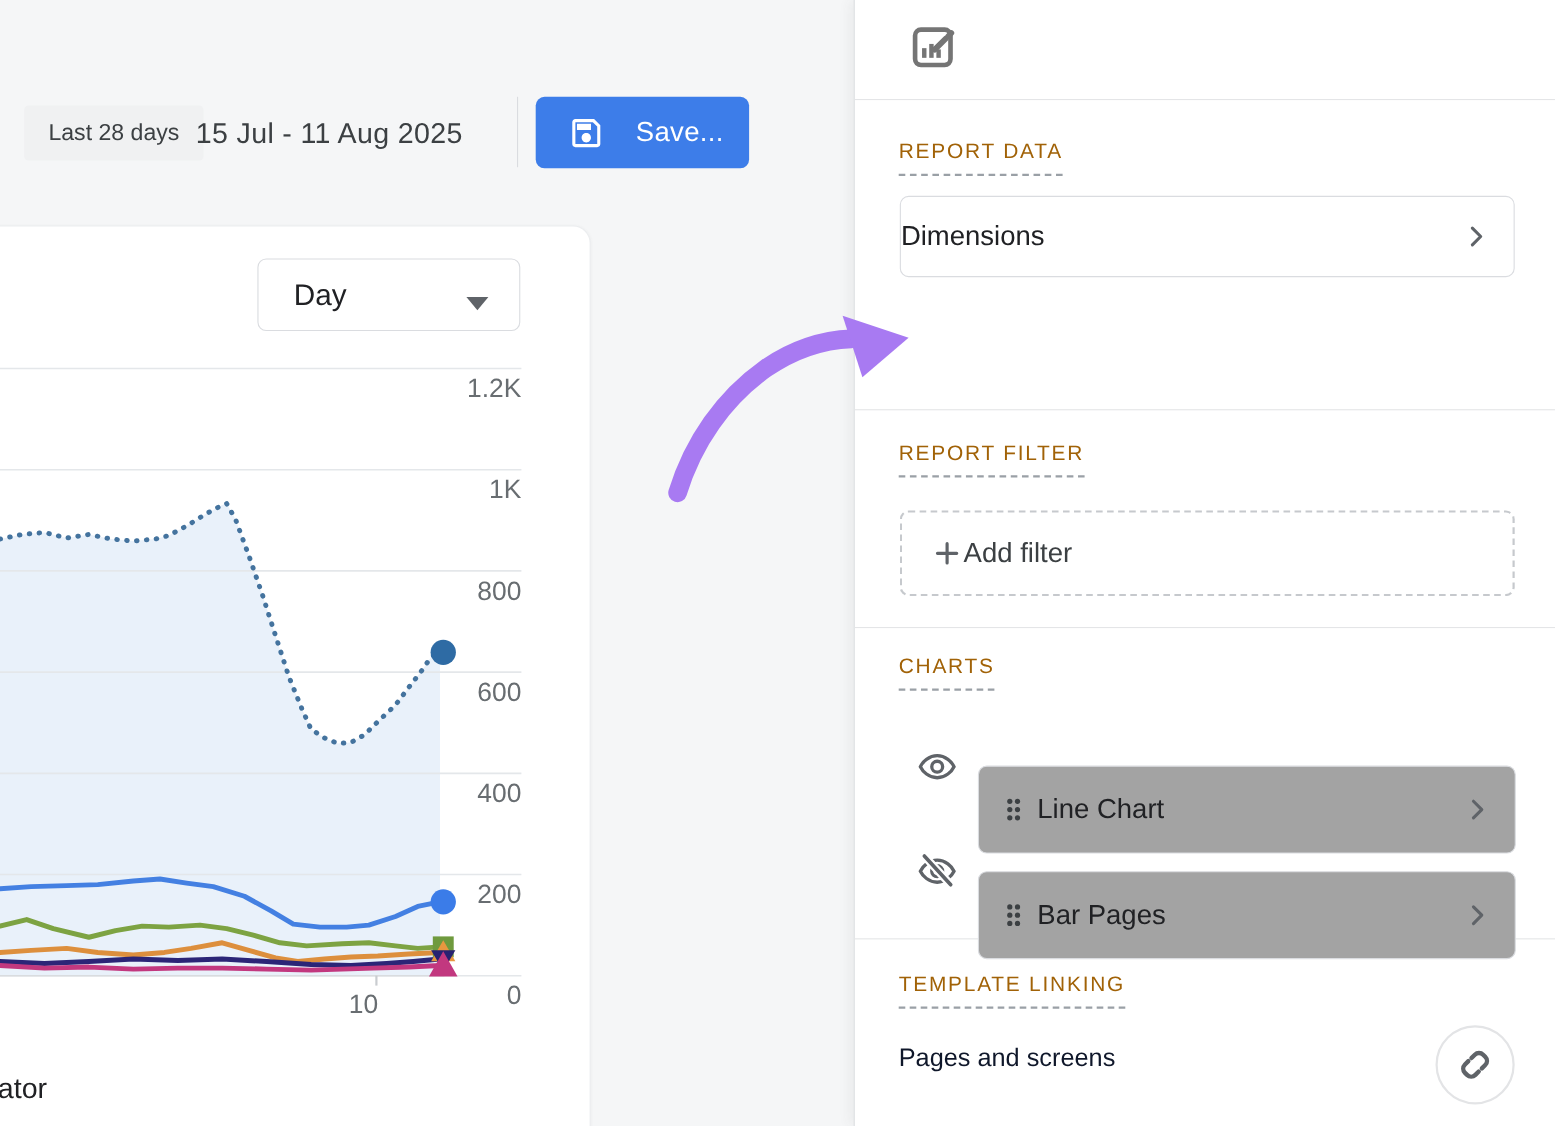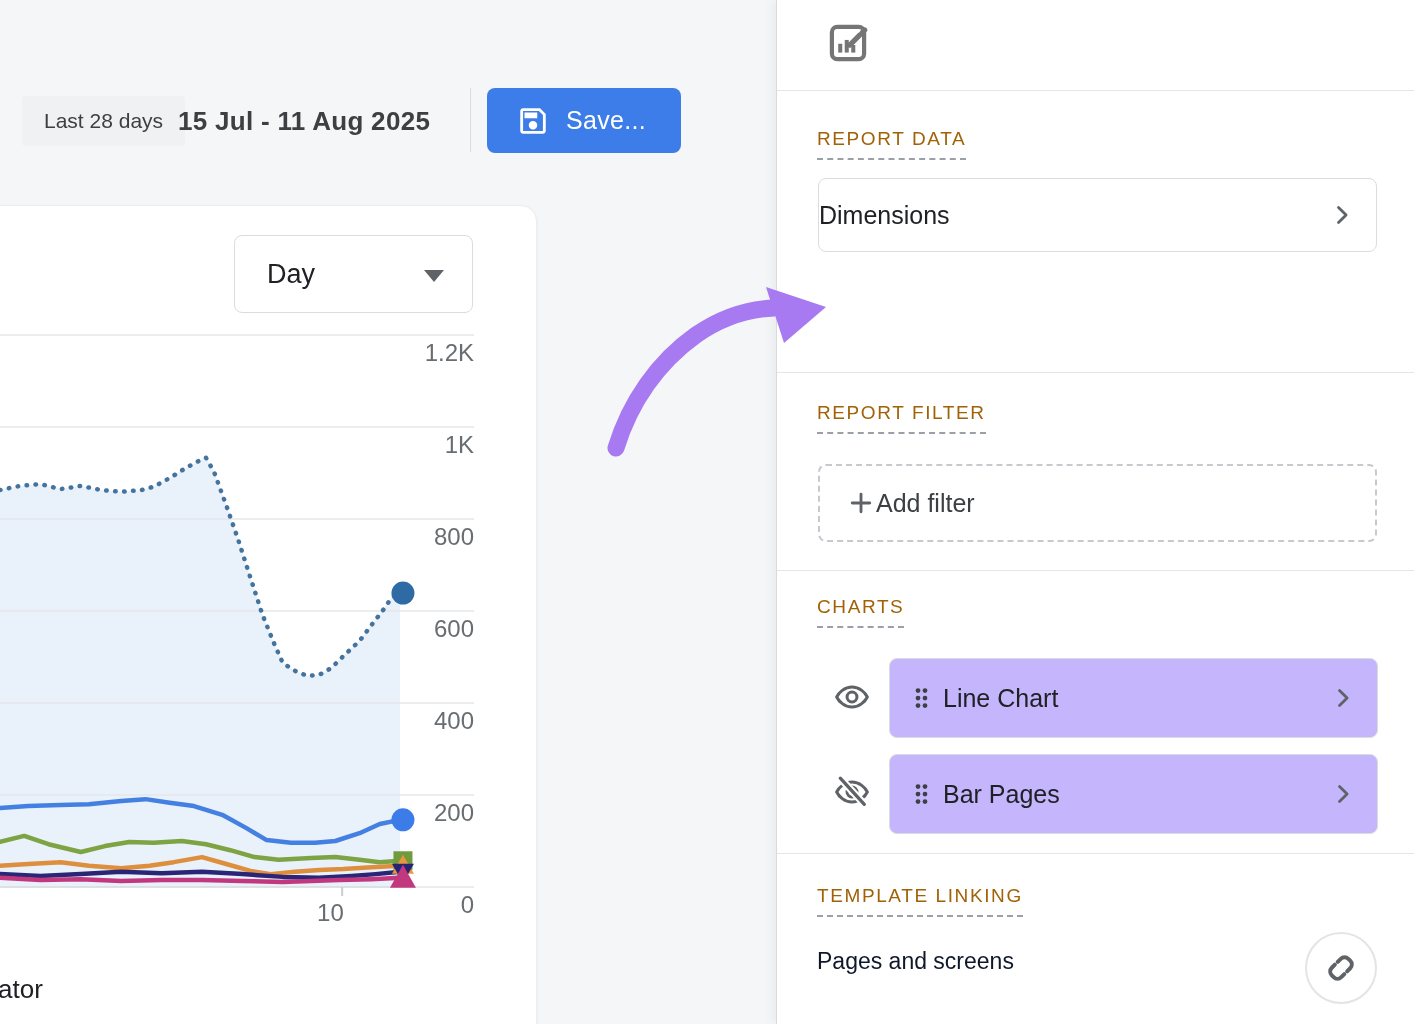--- a/index.html
+++ b/index.html
@@ -3,28 +3,28 @@
 <meta charset="utf-8">
 <style>
   html,body{margin:0;padding:0;background:#fff;}
   *{box-sizing:border-box;font-family:"Liberation Sans","DejaVu Sans",sans-serif;}
   .stage{position:relative;width:1414px;height:1024px;overflow:hidden;background:#fff;}
   
   .left{position:absolute;left:0;top:0;width:777px;height:1024px;background:#f5f6f7;}
   .chip{position:absolute;left:22px;top:96px;height:50px;padding:0 22px;display:flex;align-items:center;
         background:#f0f1f2;border-radius:4px;font-size:21px;color:#3c4043;}
   .daterange{position:absolute;left:178px;top:96px;height:50px;display:flex;align-items:center;
-        font-size:26px;font-weight:700;color:#3c4043;letter-spacing:.3px;}
+        font-size:26px;font-weight:400;color:#3c4043;letter-spacing:.3px;}
   .vdiv{position:absolute;left:470px;top:88px;width:1px;height:64px;background:#dadce0;}
   .save{position:absolute;left:487px;top:88px;width:194px;height:65px;border:none;border-radius:8px;
-        background:#3d7de9;color:#fff;display:flex;align-items:center;gap:16px;padding:0 0 0 29px;cursor:pointer;}
+        background:#3d7de9;color:#fff;display:flex;align-items:center;gap:28px;padding:0 0 0 29px;cursor:pointer;}
   .save span{font-size:25px;font-weight:500;letter-spacing:.3px;}
   .card{position:absolute;left:-40px;top:205px;width:577px;height:880px;background:#fff;
         border:1px solid #ebedef;border-radius:16px;box-shadow:0 1px 3px rgba(60,64,67,.06);}
-  .granularity{position:absolute;left:234px;top:235px;width:239px;height:78px;background:#fff;
+  .granularity{position:absolute;left:234px;top:235px;width:239px;height:66px;background:#fff;
         border:1px solid #dadce0;border-radius:8px;display:flex;align-items:center;cursor:pointer;z-index:3;}
   .granularity .val{font-size:27px;color:#202124;margin-left:32px;}
   .caret{position:absolute;right:28px;top:34px;width:0;height:0;
         border-left:10px solid transparent;border-right:10px solid transparent;border-top:12px solid #5f6368;}
   #chart-svg{position:absolute;left:0;top:330px;width:480px;height:600px;overflow:visible;z-index:2;}
   #chart-svg text{font-family:"Liberation Sans","DejaVu Sans",sans-serif;}
   .trunc{position:absolute;left:-2px;top:974px;font-size:26px;color:#202124;z-index:3;}
   .arrow{position:absolute;left:598px;top:276px;width:240px;height:190px;z-index:60;overflow:visible;}
   
   .panel{position:absolute;left:776px;top:0;width:638px;height:1024px;background:#fff;
@@ -34,22 +34,22 @@
   .hr{position:absolute;left:0;width:638px;height:1px;background:#e4e5e7;}
   .sec{position:absolute;left:40px;display:inline-block;font-size:19px;font-weight:500;letter-spacing:1.6px;
        color:#a16207;border-bottom:2px dashed #9aa0a6;padding-bottom:8px;}
   .pcard{position:absolute;left:41px;width:559px;height:74px;background:#fff;border:1px solid #dadce0;
          border-radius:8px;display:flex;align-items:center;cursor:pointer;}
   .pcard .lbl{font-size:25px;color:#202124;}
   .chev{position:absolute;right:20px;top:50%;transform:translateY(-50%);}
   .dashcard{position:absolute;left:41px;width:559px;height:78px;background:#fff;border:2px dashed #c6c9cd;
          border-radius:8px;display:flex;align-items:center;cursor:pointer;}
   .dashcard .lbl{font-size:25px;color:#3c4043;}
-  .ccard{position:absolute;left:112px;width:489px;height:80px;background:#c4b5fd;border:1px solid #dadce0;
-         border-radius:8px;display:flex;align-items:center;cursor:pointer;}
+  .ccard{position:absolute;left:112px;width:489px;height:80px;background:#a3a3a3;border:1px solid #dadce0;
+         border-radius:8px;display:flex;align-items:center;cursor:pointer;margin-top:38px;}
   .ccard .lbl{font-size:25px;color:#202124;margin-left:14px;}
   .eye{position:absolute;left:56px;cursor:pointer;}
   .pages{position:absolute;left:40px;top:948px;font-size:23px;font-weight:500;color:#0f172a;}
   .unlink{position:absolute;left:528px;top:932px;width:72px;height:72px;border-radius:50%;background:#fff;
           border:2px solid #e3e4e6;display:flex;align-items:center;justify-content:center;cursor:pointer;}
 </style>
 </head>
 <body>
 
 <div class="stage">

